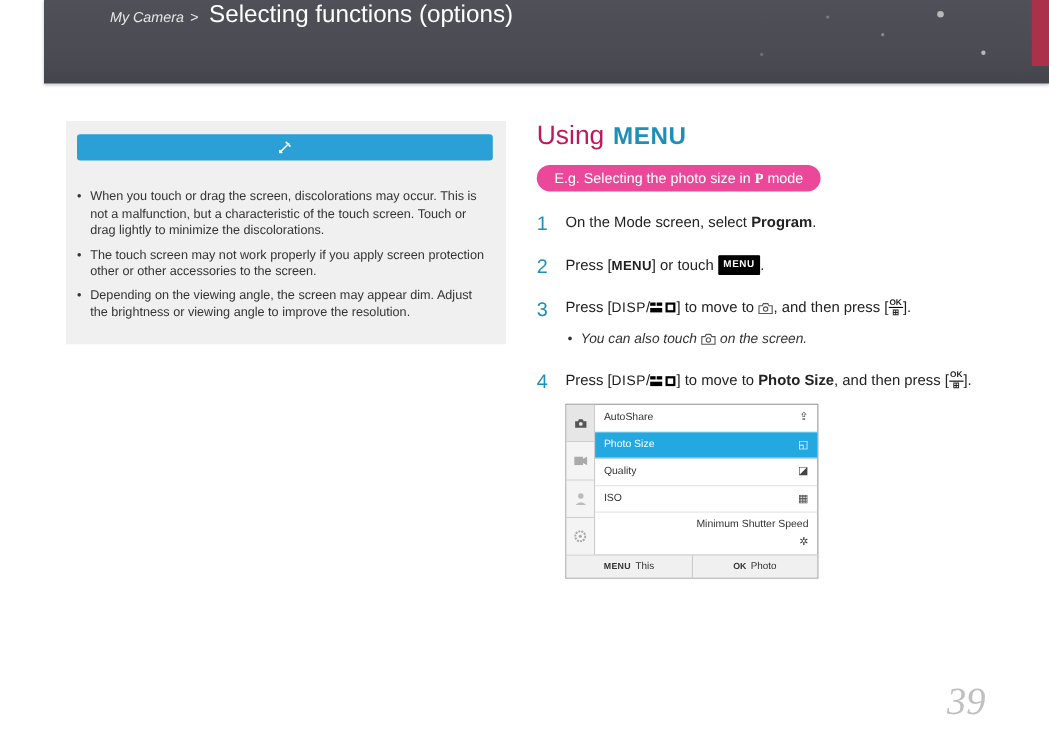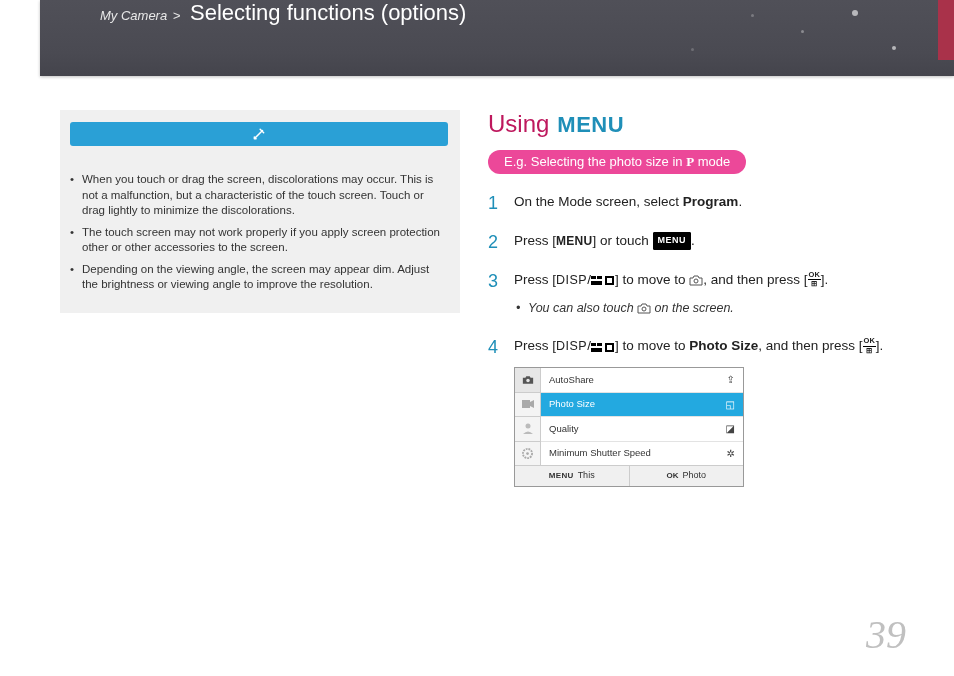--- a/index.html
+++ b/index.html
@@ -118,38 +118,38 @@
     flex:1; display:flex; align-items:center; justify-content:center;
     border-bottom:1px solid #ccc; color:#888; background:#f4f4f4;
   }
   .ui-panel .tabs .t.active { background:#e6e6e6; color:#444; }
   .ui-panel .tabs .t:last-child { border-bottom:none; }
   .ui-panel .rows { flex:1; display:flex; flex-direction:column; }
   .ui-panel .row {
     display:flex; align-items:flex-end; justify-content:space-between;
     padding: 4px 8px; border-bottom:1px solid #e3e3e3; color:#333;
   }
-  .ui-panel .row:last-child { border-bottom:none; }
+  .ui-panel .row:last-child { border-bottom:none;flex-direction:column; }
   .ui-panel .row.sel { background:#23a9e0; color:#fff; }
   .ui-panel .row .ric { color:#444; font-size:10px; }
   .ui-panel .row.sel .ric { color:#fff; }
   .ui-panel .footer {
     display:flex; border-top:1px solid #ccc;
     background:#f0f0f0;
   }
   .ui-panel .footer .half {
     flex:1; display:flex; align-items:center; justify-content:center; gap:4px;
     padding:3px 0; font-size:9px; color:#333;
   }
   .ui-panel .footer .half:first-child { border-right:1px solid #ccc; }
 
   .page-number {
-    position:absolute; right:48px; bottom:18px;
+    position:absolute; right:58px; bottom:18px;
     font-family: Georgia, 'Times New Roman', serif;
-    font-style: italic; font-size: 40px;
+    font-style: italic; font-size: 35px;
     color:#c0c0c0;
   }
 
   .iconbits { font-size:11px; vertical-align:middle; }
 </style>
 </head>
 <body>
 
 <div class="header">
   <div class="edge-tab"></div>
@@ -269,20 +269,24 @@
                 </div>
               <div class="row sel">
                   <span>Photo Size</span>
                   <span class="ric">◱</span>
                 </div>
               <div class="row">
                   <span>Quality</span>
                   <span class="ric">◪</span>
                 </div>
               <div class="row">
+                  <span>ISO</span>
+                  <span class="ric">▦</span>
+                </div>
+              <div class="row">
                   <span>Minimum Shutter Speed</span>
                   <span class="ric">✲</span>
                 </div>
             </div>
           </div>
           <div class="footer">
             <div class="half">
                 <b class="menu-word-inline" style="font-size:8px">MENU</b>
                 <span>This</span>
               </div>

